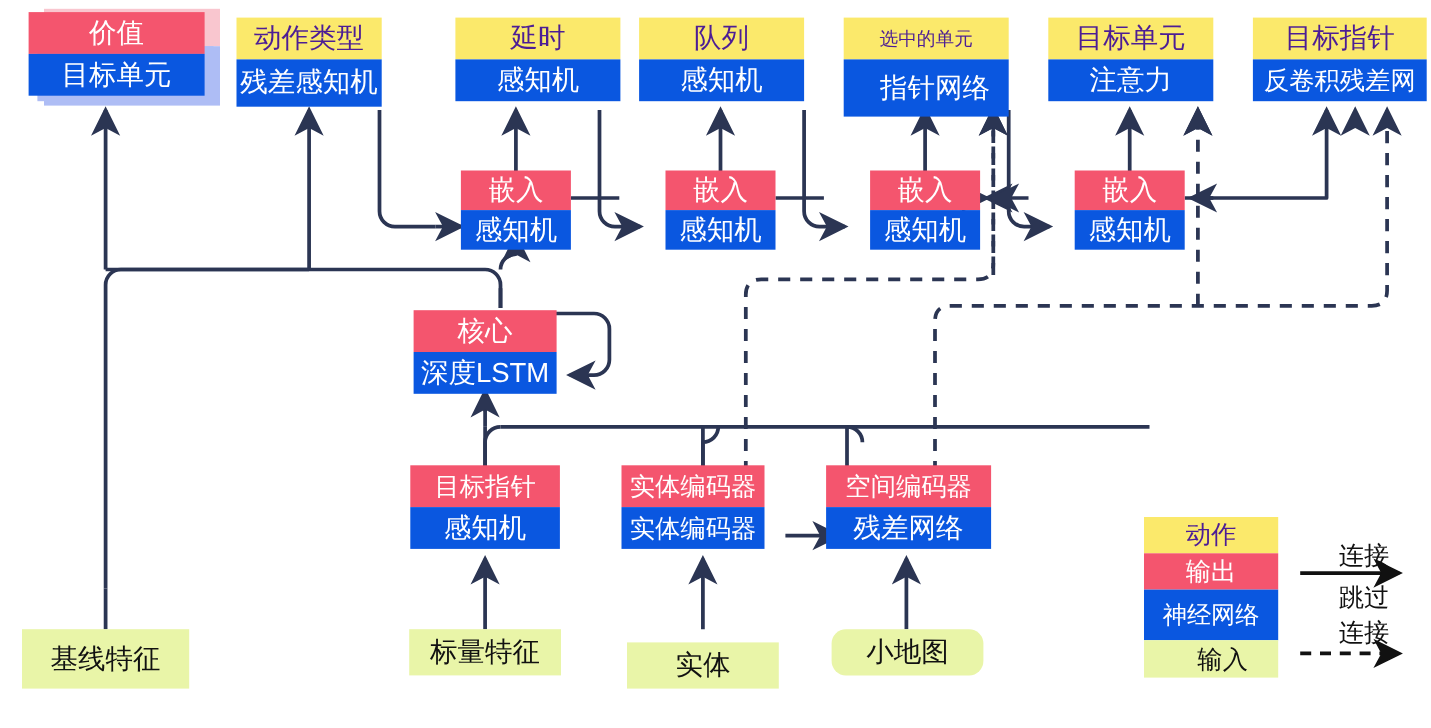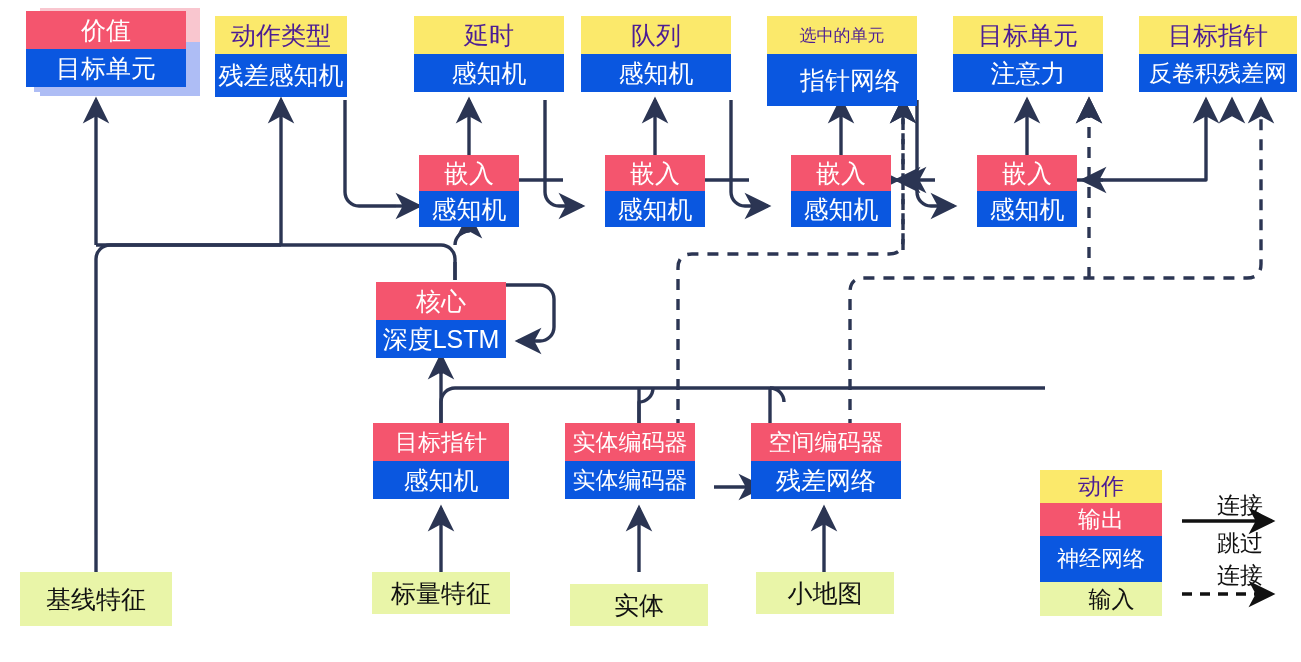--- a/index.html
+++ b/index.html
@@ -198,21 +198,21 @@
     <div class="cell c-net" style="height:38px;font-size:23px;">实体编码器</div>
   </div>
   <div class="node" style="left:751px;top:423px;width:150px;height:76px;">
     <div class="cell c-out" style="height:38px;font-size:23px;">空间编码器</div>
     <div class="cell c-net" style="height:38px;">残差网络</div>
   </div>
 
   <div class="node cell c-in" style="left:20px;top:572px;width:152px;height:54px;">基线特征</div>
   <div class="node cell c-in" style="left:372px;top:572px;width:138px;height:42px;">标量特征</div>
   <div class="node cell c-in" style="left:570px;top:584px;width:138px;height:42px;">实体</div>
-  <div class="node cell c-in" style="left:756px;top:572px;width:138px;height:42px;">小地图</div>
+  <div class="node cell c-in" style="left:756px;top:572px;width:138px;height:42px;border-radius:13px;">小地图</div>
 
   <div class="legend" style="left:1040px;top:470px;width:122px;height:134px;">
     <div class="cell c-act" style="height:33px;">动作</div>
     <div class="cell c-out" style="height:33px;">输出</div>
     <div class="cell c-net" style="height:46px;font-size:22px;">神经网络</div>
     <div class="cell c-in" style="height:34px;padding-left:21px;">输入</div>
   </div>
 
   <div class="legendtext" style="left:1185px;top:490px;width:110px;">连接</div>
   <div class="legendtext" style="left:1185px;top:528px;width:110px;">跳过</div>

